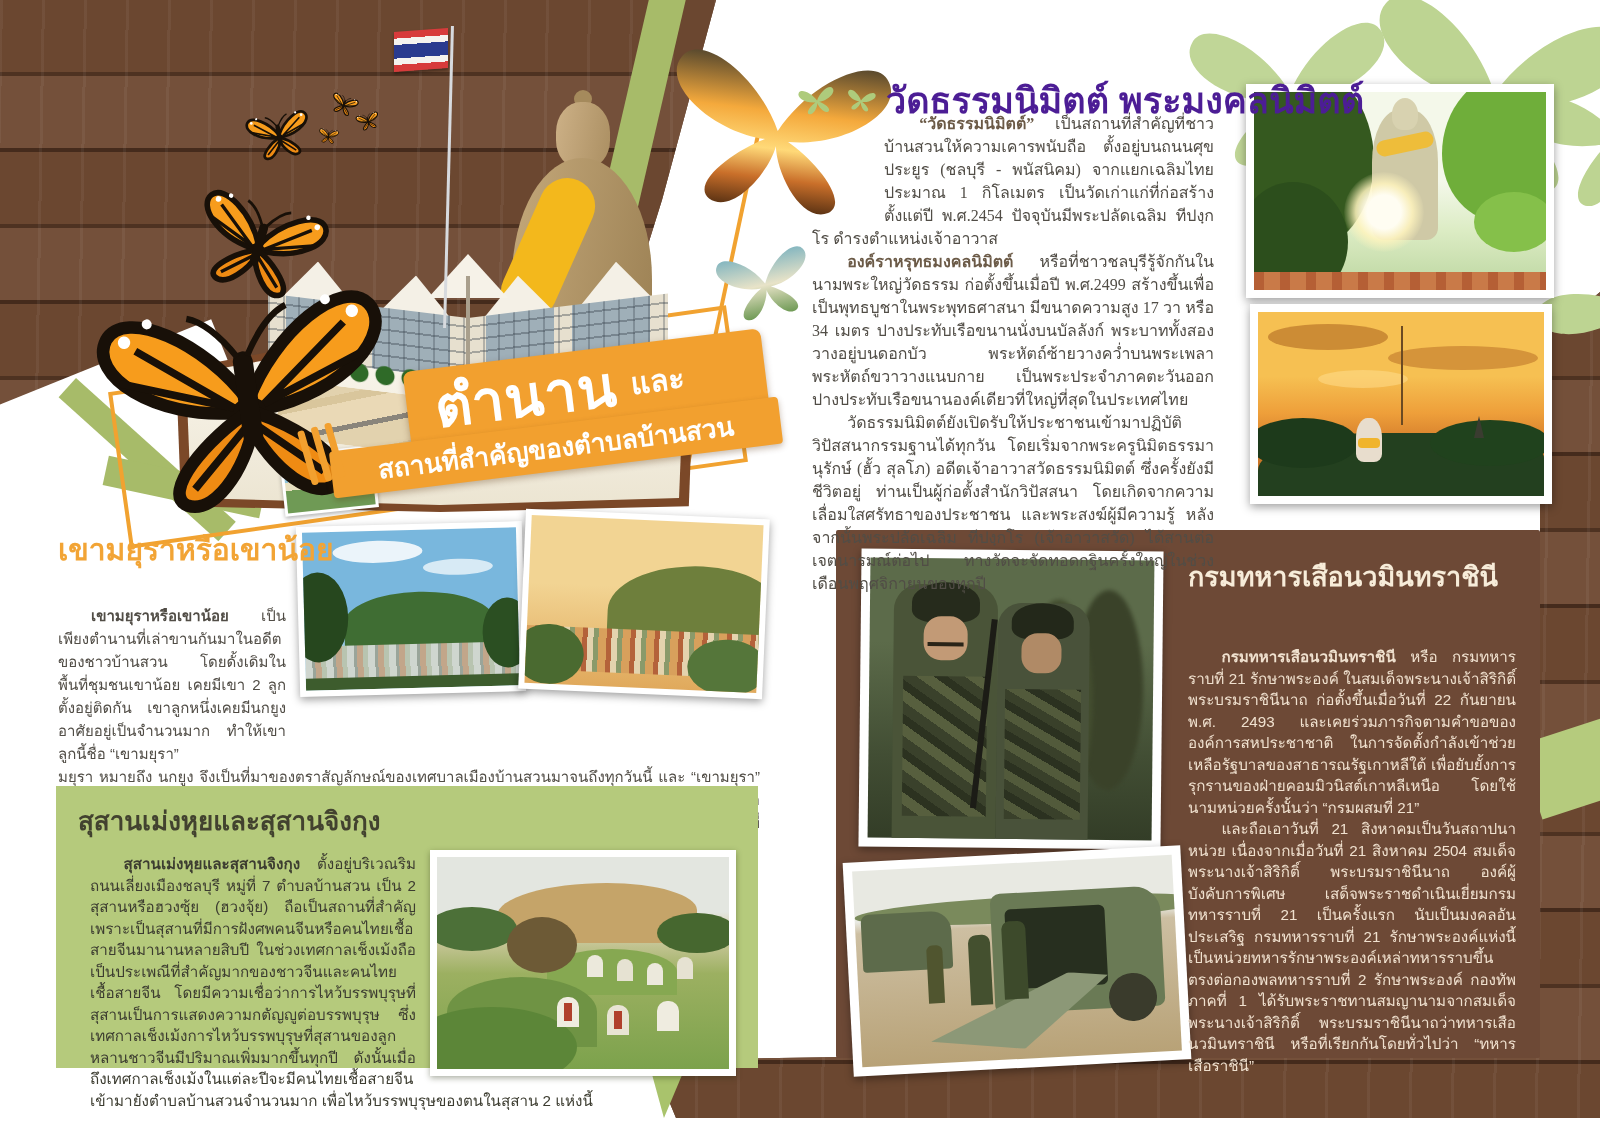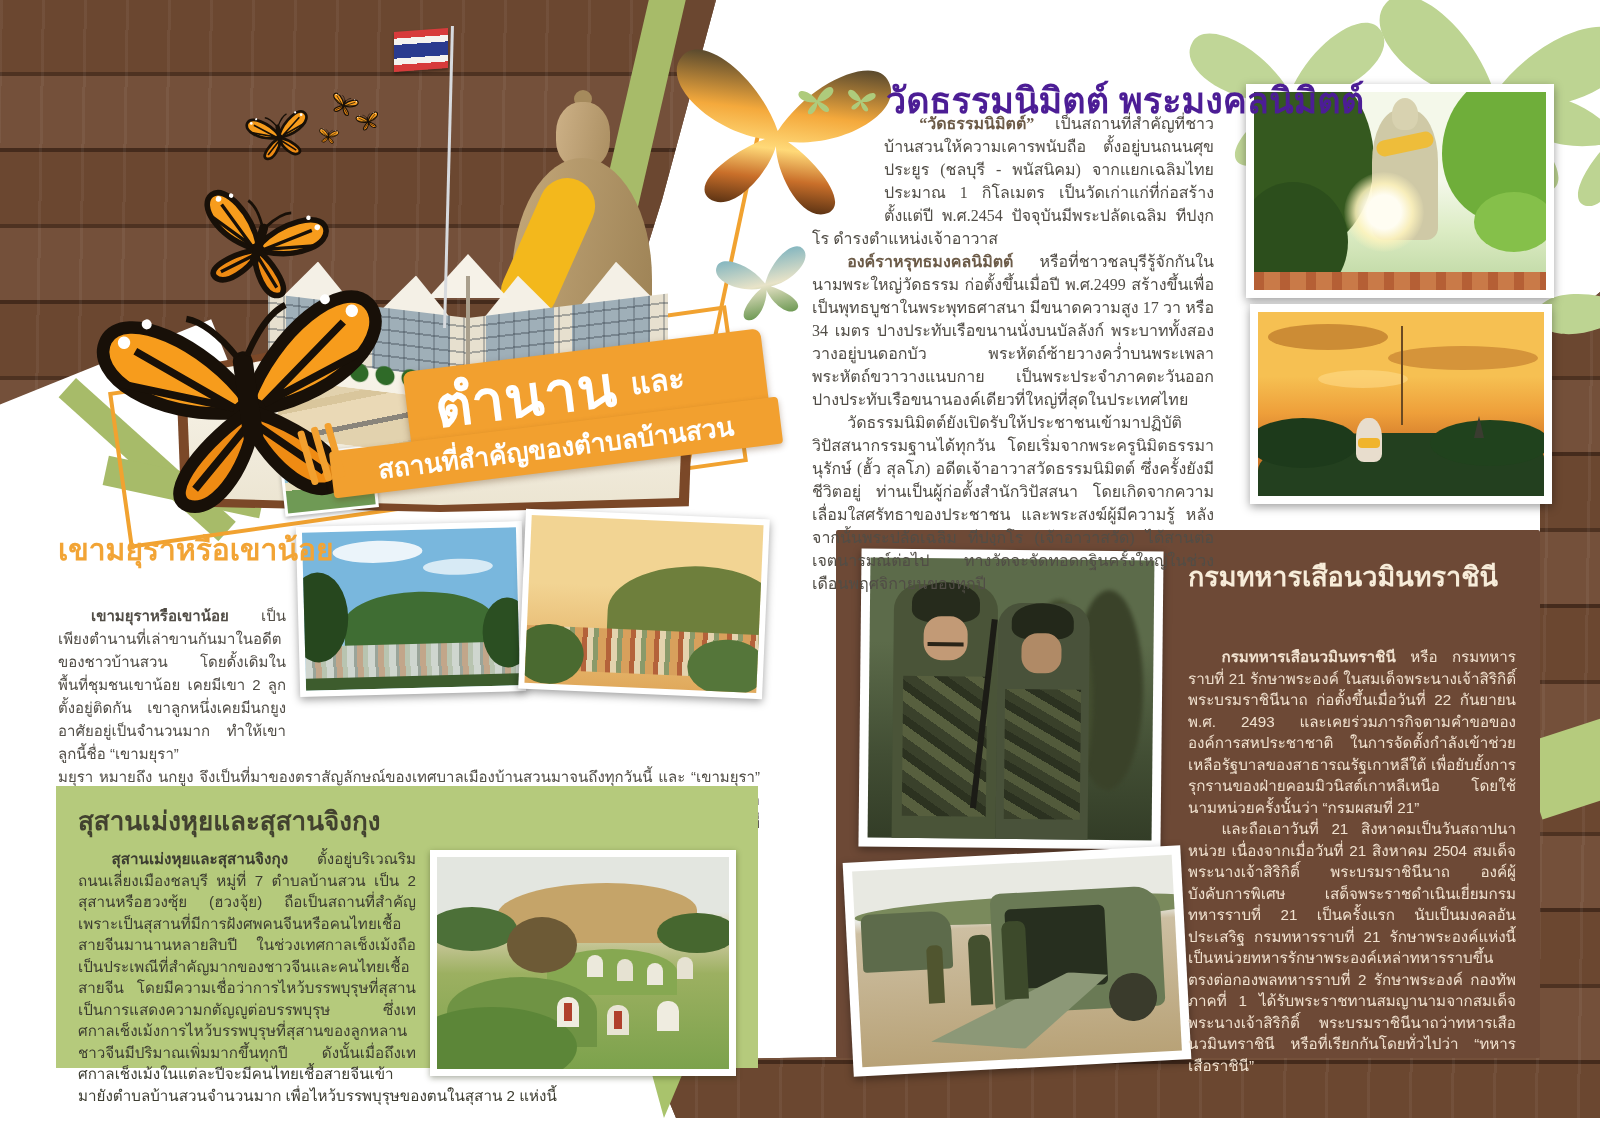--- a/index.html
+++ b/index.html
@@ -115,21 +115,21 @@
   .mtn-text{left:58px;top:604px;width:702px;font-size:15px;line-height:23px;text-align:justify;z-index:5;}
   .mtn-text p{margin:0;}
   .mtn-text .p1{text-indent:2.2em;}
   .mtn-sp{float:right;width:474px;height:130px;}
 
   
   .greenbox{left:56px;top:786px;width:702px;height:282px;background:#b5ca7c;z-index:5;
     padding:14px 22px;box-sizing:border-box;}
   .greenbox h3{margin:0 0 7px 0;font-size:26px;font-weight:bold;color:#42422f;}
   .greenbox .gb-text{font-size:15.2px;line-height:21.5px;color:#3c3c30;text-align:justify;}
-  .greenbox .gb-text p{margin:0;text-indent:2.2em;}
+  .greenbox .gb-text p{margin:12px;text-indent:2.2em;}
   .gb-photo{float:right;margin:2px 0 0 14px;}
 
   
   .brownbox{left:836px;top:530px;width:704px;height:528px;background:#6d4936;z-index:5;border-radius:2px;}
   .bb-title{position:absolute;left:352px;top:30px;width:336px;font-size:27px;line-height:34px;
     font-weight:bold;color:#f7ecd9;}
   .bb-text{position:absolute;left:352px;top:116px;width:328px;font-size:15.2px;line-height:21.5px;
     color:#f0e1cf;text-align:justify;}
   .bb-text p{margin:0;text-indent:2.2em;}
 

